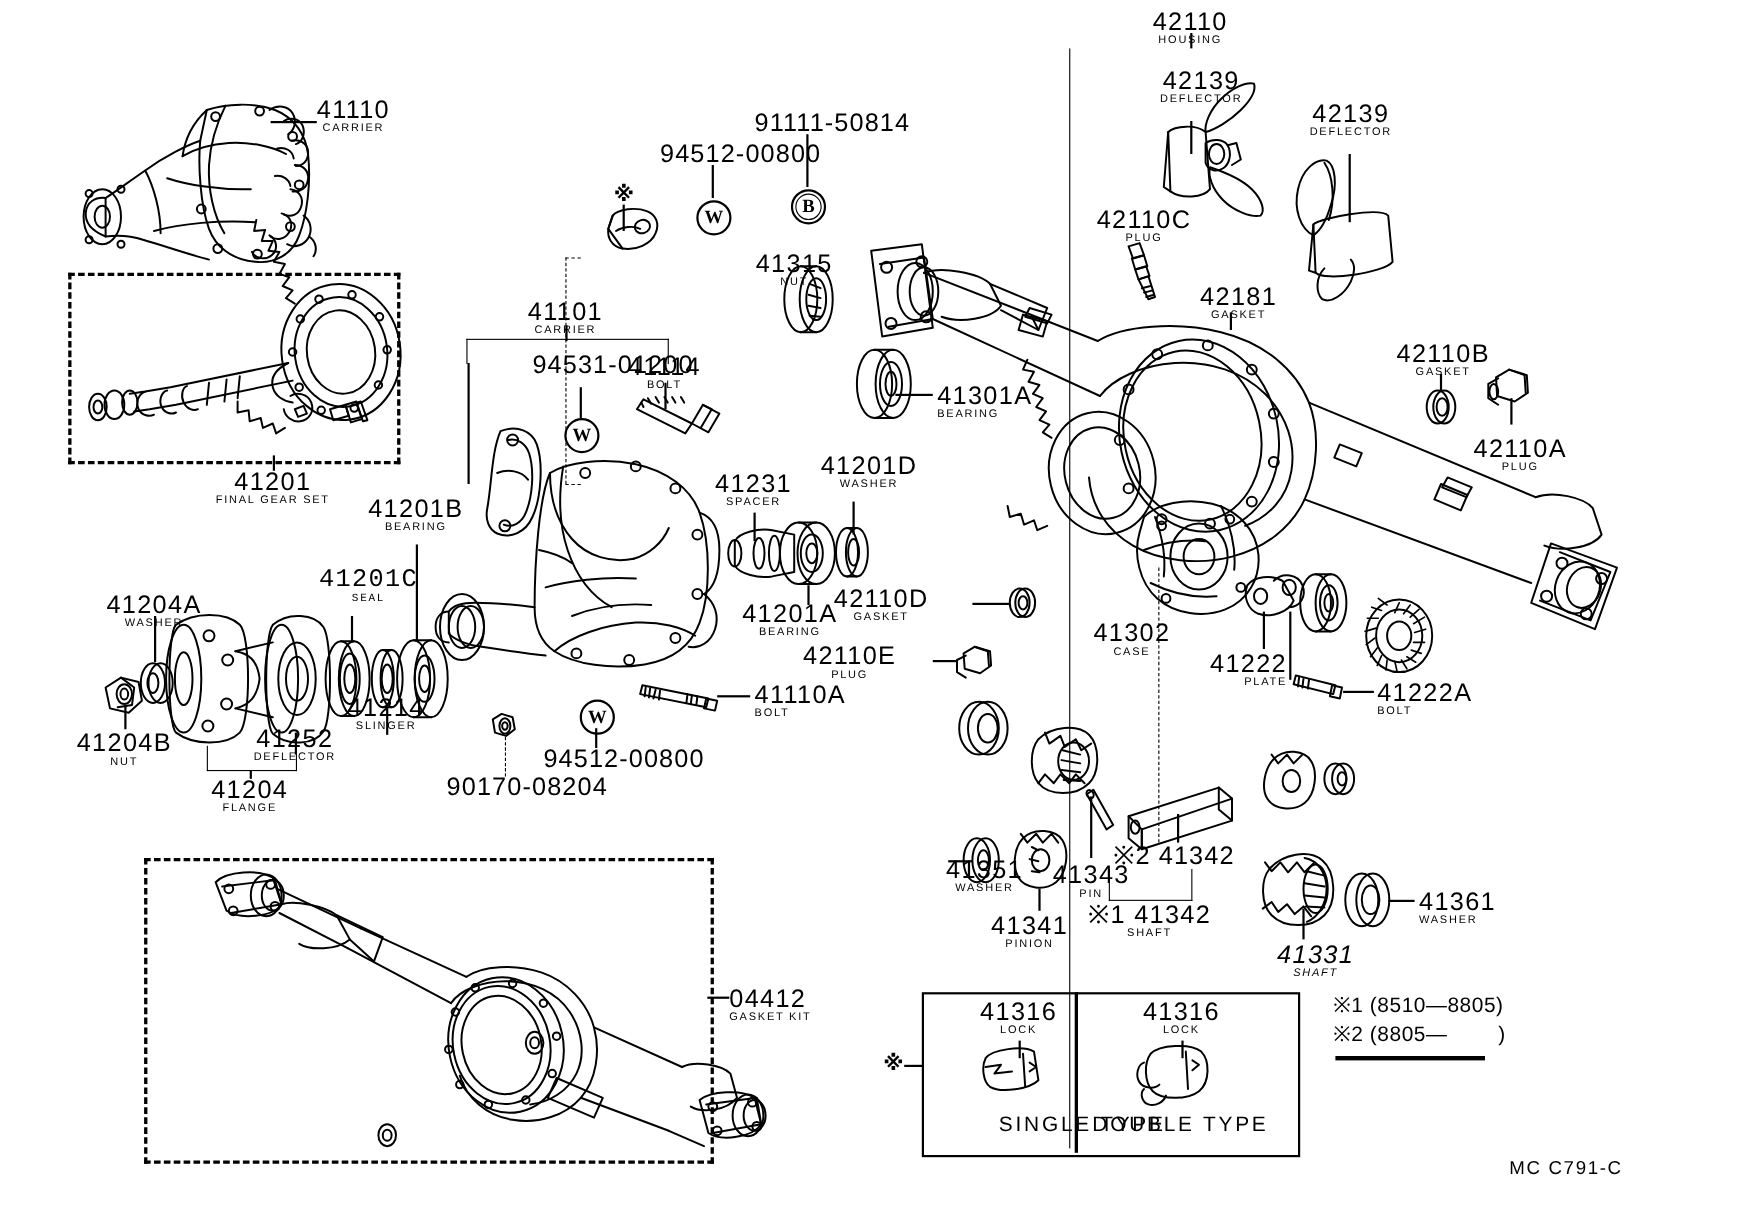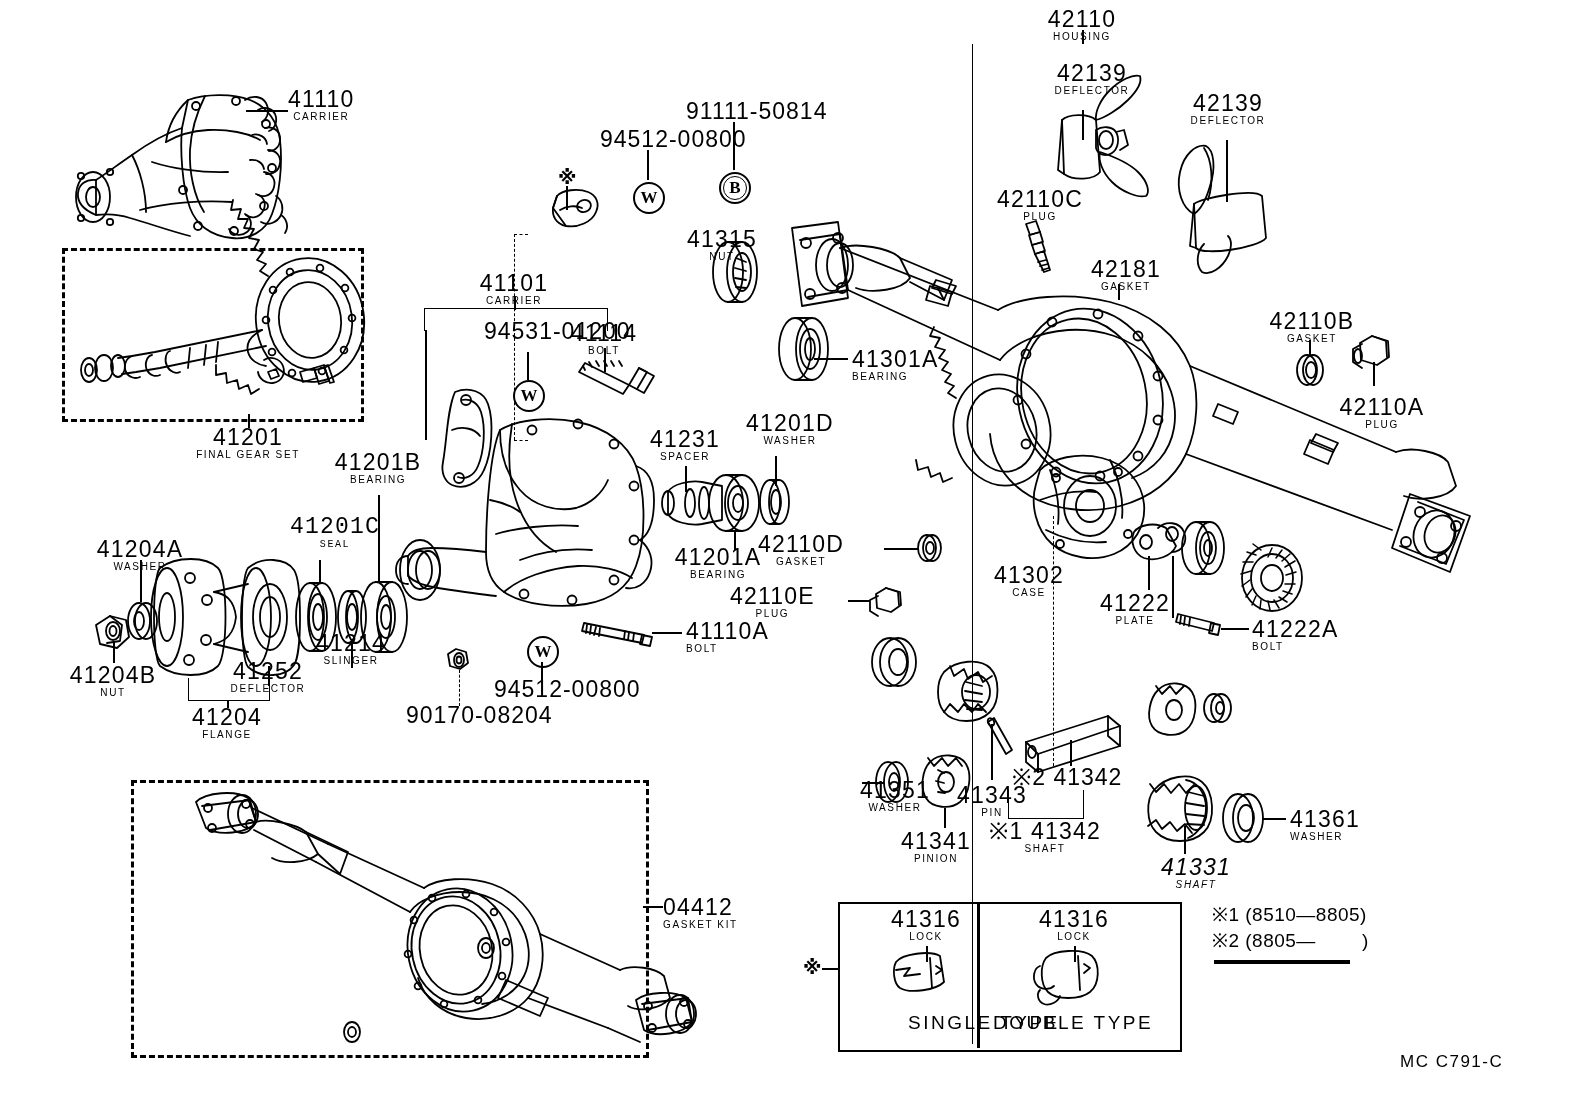--- a/index.html
+++ b/index.html
@@ -911,21 +911,21 @@
   <div class="lbl" style="left:1382px;top:396px;transform:translateX(-50%);">
     <span class="num">42110A</span>
     <span class="nam">PLUG</span>
   </div>
 
   <div class="lbl" style="left:1029px;top:564px;transform:translateX(-50%);">
     <span class="num">41302</span>
     <span class="nam">CASE</span>
   </div>
 
-  <div class="lbl" style="left:1135px;top:592px;transform:translateX(-50%);">
+  <div class="lbl" style="left:1135px;top:592px;transform:translateX(-50%);text-align:right;">
     <span class="num">41222</span>
     <span class="nam">PLATE</span>
   </div>
 
   <div class="lbl left" style="left:1252px;top:618px;">
     <span class="num">41222A</span>
     <span class="nam">BOLT</span>
   </div>
 
   <div class="lbl right" style="left:860px;top:768px;">
@@ -992,15 +992,15 @@
   <div class="circ" style="left:527px;top:636px;">
     <span>W</span>
   </div>
 
   <div class="kome" style="left:558px;top:168px;">※</div>
   <div class="kome" style="left:803px;top:958px;">※</div>
 
   <div class="legend-note" style="left:1212px;top:902px;">※1 (8510—8805)</div>
   <div class="legend-note" style="left:1212px;top:928px;">※2 (8805—        )</div>
 
-  <div class="sheetcode" style="left:1372px;top:1052px;margin-left:28px;">MC C791-C</div>
+  <div class="sheetcode" style="left:1372px;top:1052px;">MC C791-C</div>
 
 </div>
 
 </body></html>

